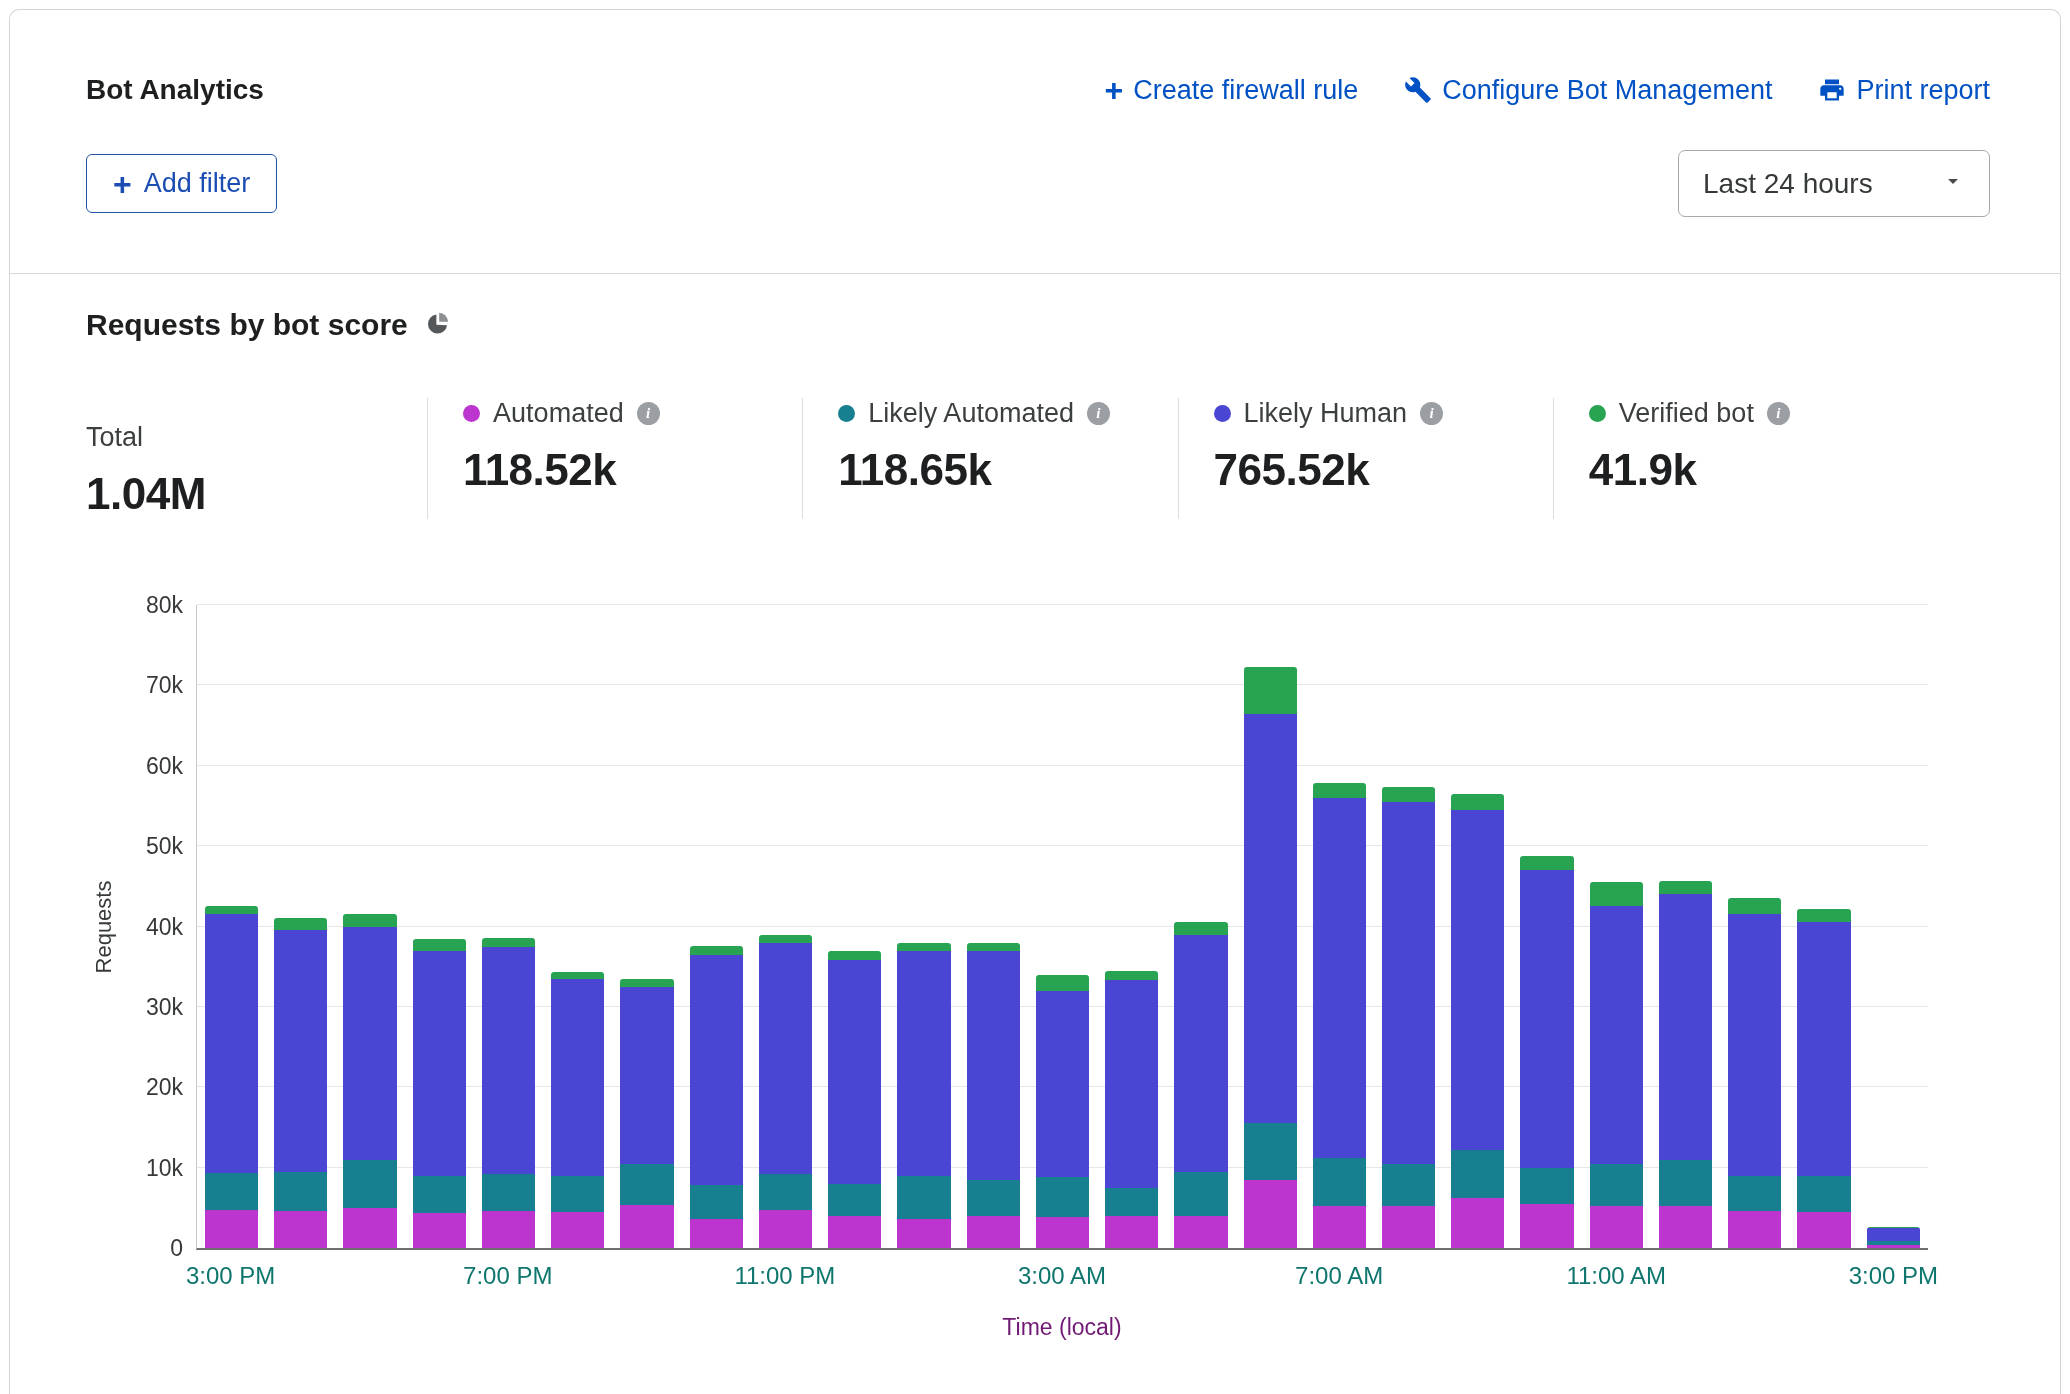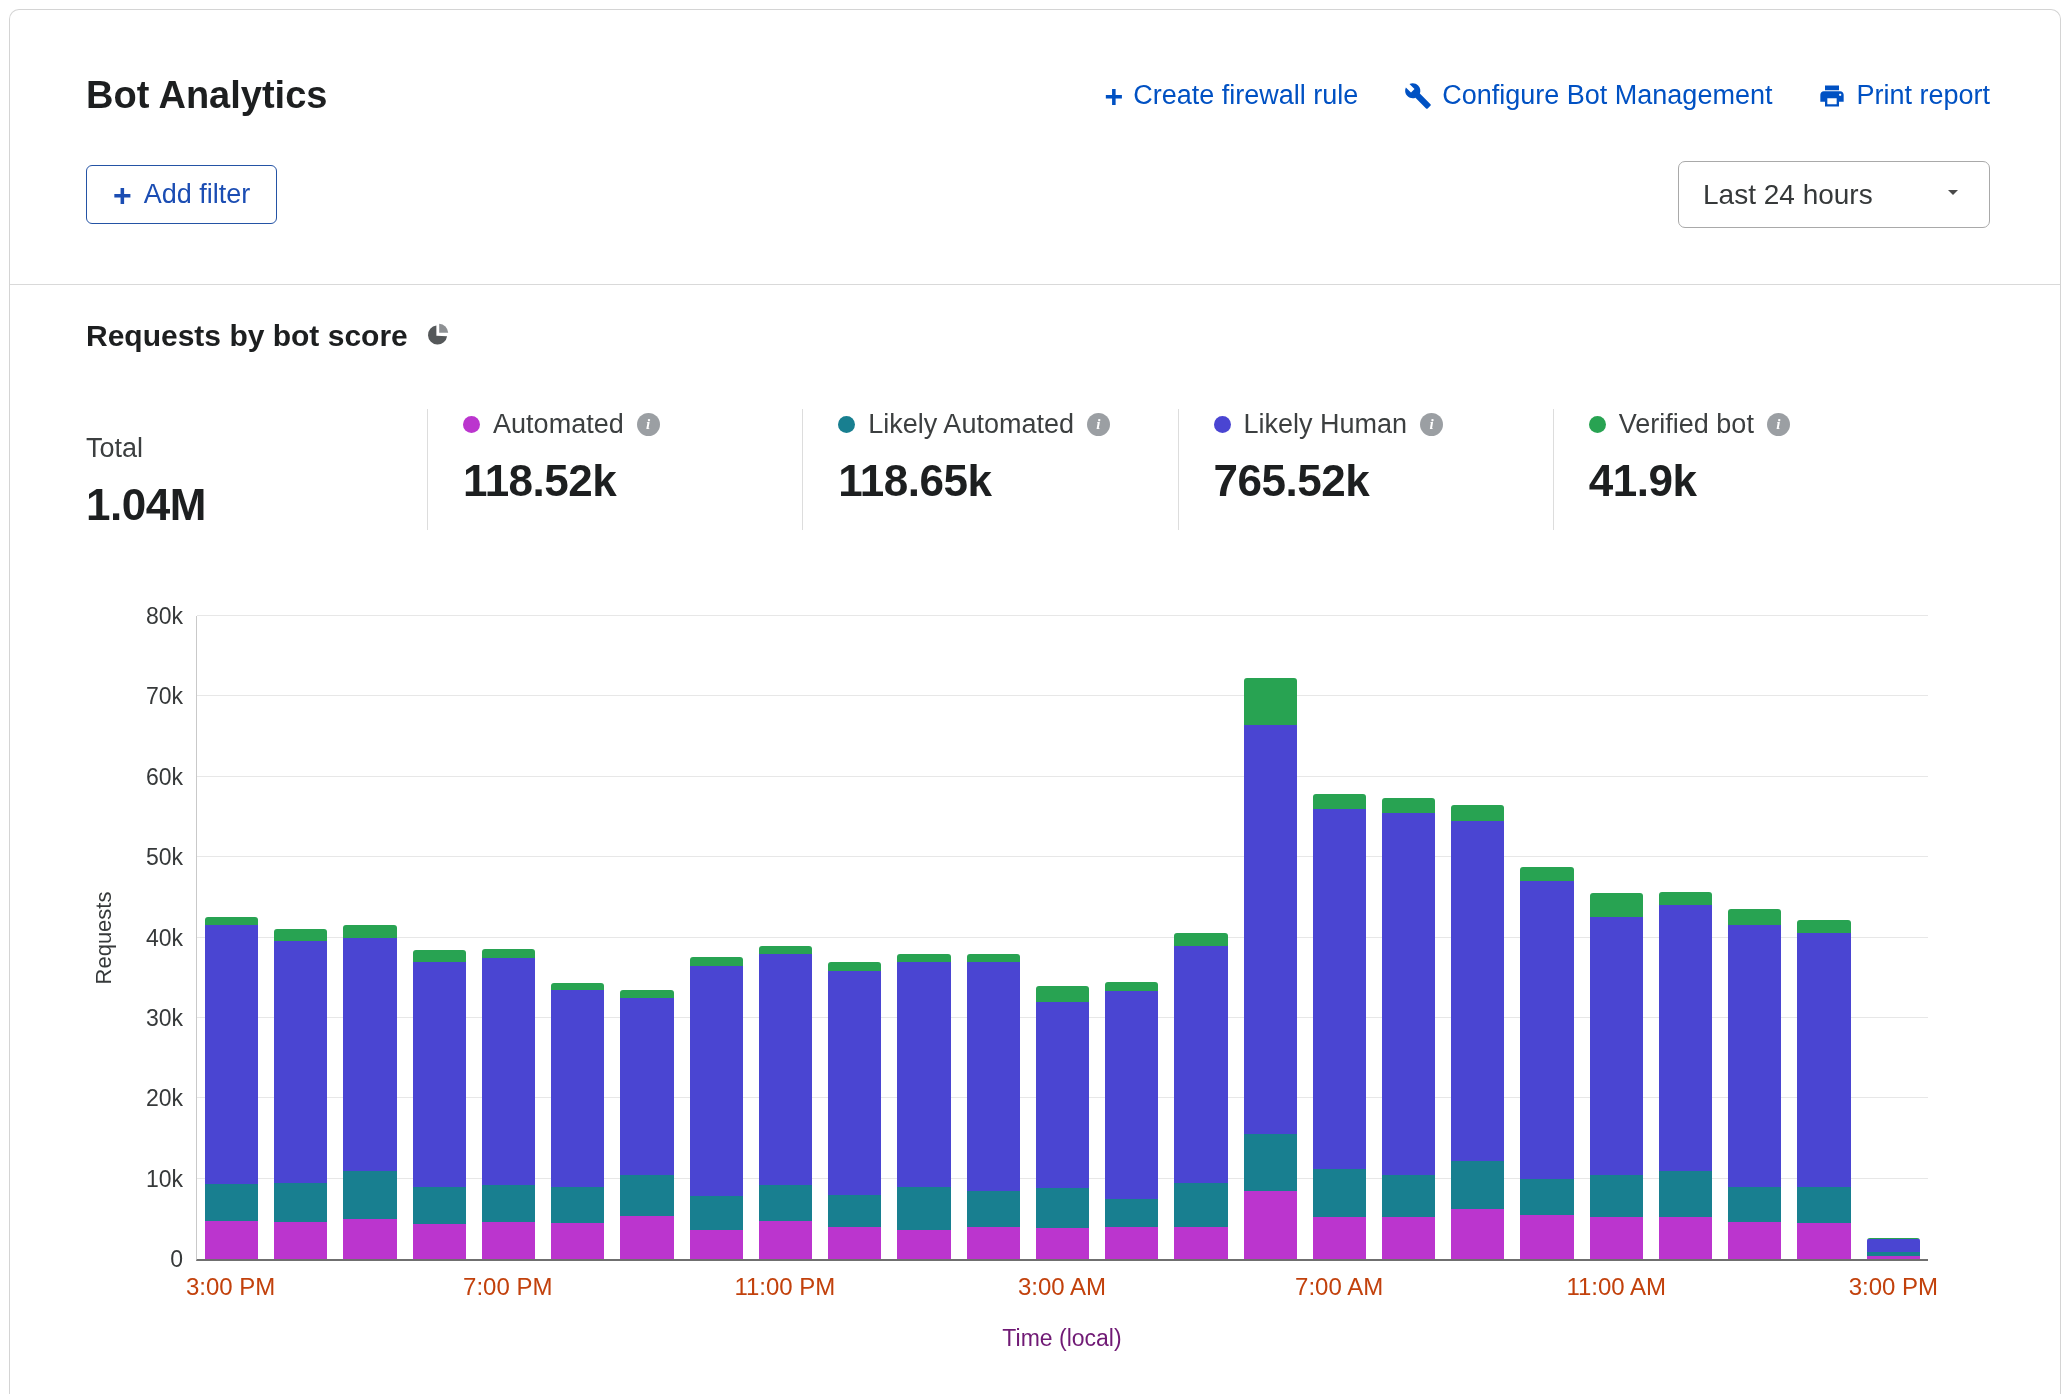--- a/index.html
+++ b/index.html
@@ -11,21 +11,21 @@
   }
   .card {
     margin:9px 9px 0; height:1385px;
     border:1px solid #d4d4d4; border-bottom:none;
     border-radius:10px 10px 0 0;
     background:#fff;
   }
   
   .card-header { padding:64px 70px 56px 76px; border-bottom:1px solid #d9d9d9; }
   .header-row { display:flex; justify-content:space-between; align-items:center; }
-  .page-title { font-size:38px; font-weight:700; color:#1d1f20; }
+  .page-title { font-size:28px; font-weight:700; color:#1d1f20; }
   .header-actions { display:flex; align-items:center; gap:46px; }
   .action-link { display:flex; align-items:center; gap:10px; color:#0051c3; font-size:27px; cursor:pointer; text-decoration:none; }
   .action-link svg { display:block; }
   .plus-glyph { font-size:32px; font-weight:700; line-height:22px; }
   .filter-row { display:flex; justify-content:space-between; align-items:center; margin-top:44px; }
   .add-filter-btn {
     display:flex; align-items:center; gap:12px;
     border:1px solid #2453a5; border-radius:6px; background:#fff;
     color:#1b4db3; font-size:27px; padding:13px 26px; cursor:pointer;
     font-family:inherit;
@@ -74,21 +74,21 @@
   }
   .bar-slot { flex:1 1 0; height:100%; display:flex; align-items:flex-end; justify-content:center; padding:0 8px; }
   .bar {
     width:100%; display:flex; flex-direction:column-reverse;
     border-radius:3px 3px 0 0; overflow:hidden;
   }
   .seg { width:100%; }
   .xticks { position:relative; margin-left:110px; height:34px; margin-top:12px; }
   .xtick {
     position:absolute; transform:translateX(-50%);
-    font-size:24px; color:#c2410c; white-space:nowrap;
+    font-size:24px; color:#0f766e; white-space:nowrap;
   }
   .x-title { margin-left:110px; text-align:center; font-size:23px; color:#701a75; margin-top:18px; }
 </style>
 </head>
 <body>
 
 <div class="card">
 
   <div class="card-header">
     <div class="header-row">

